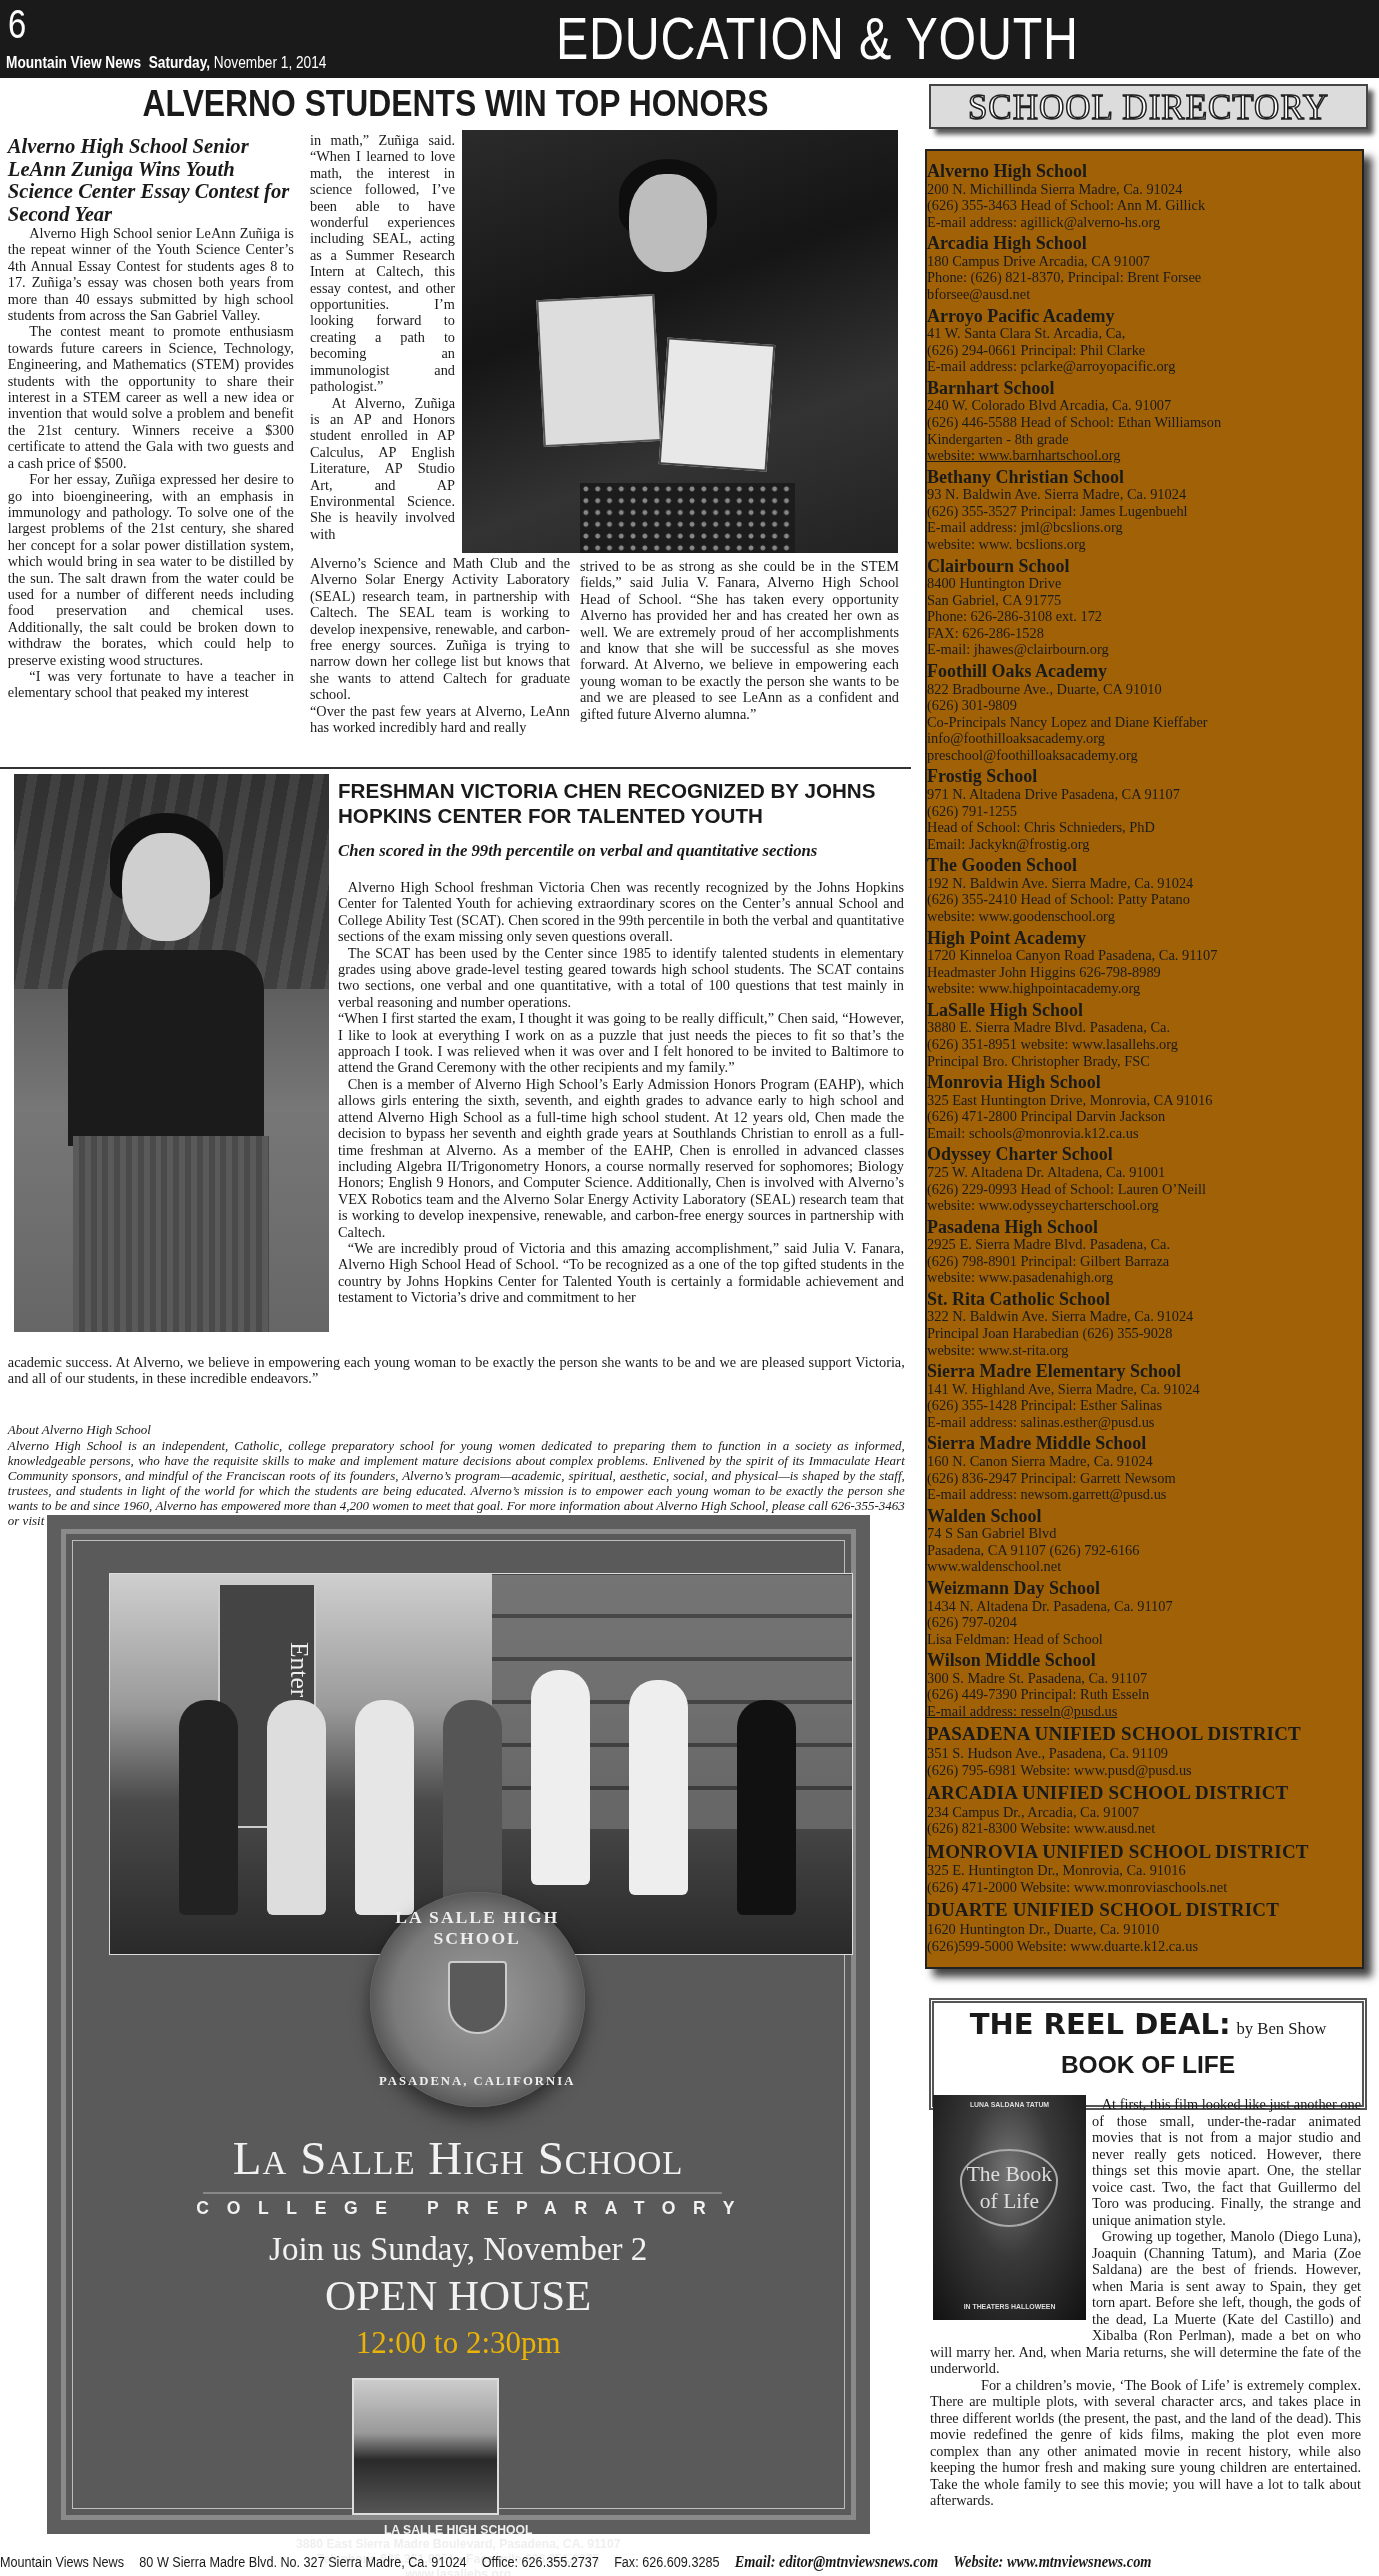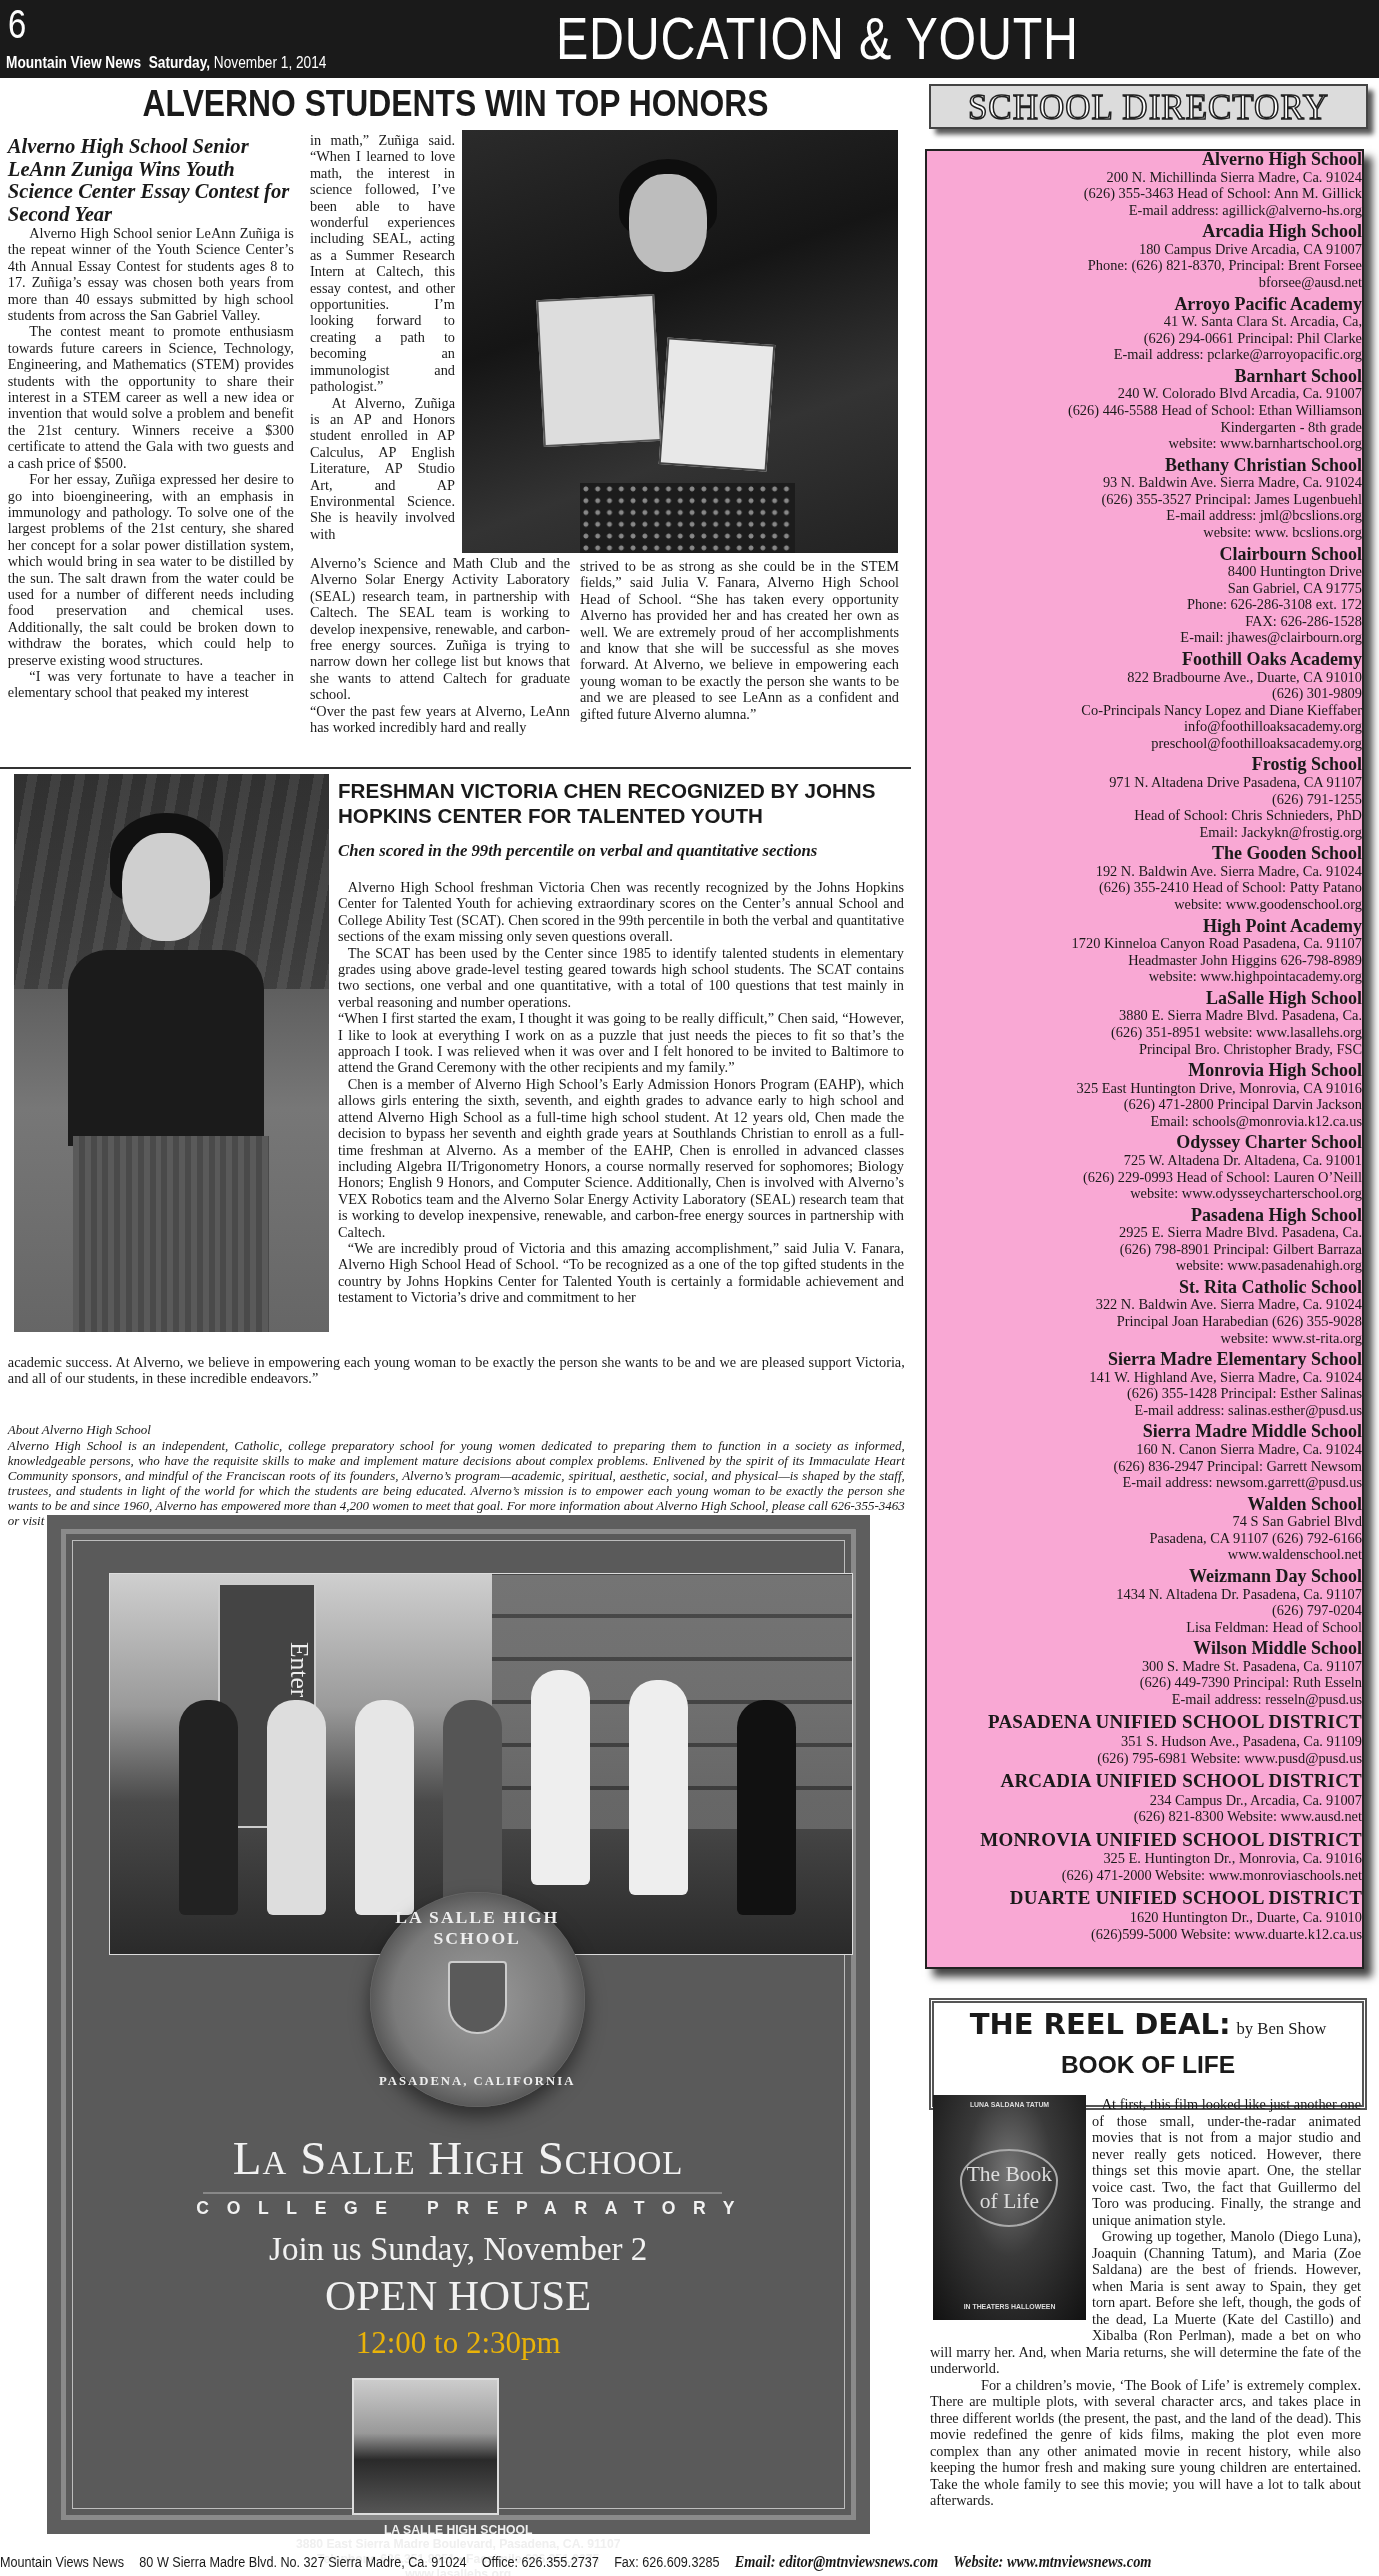--- a/index.html
+++ b/index.html
@@ -60,25 +60,25 @@
   .ad-rule { position: absolute; left: 137px; top: 658px; width: 519px; border-top: 2.9px solid #888; }
   .ad-prep { position: absolute; left: 0; top: 664px; width: 100%; text-align: center; color: #f2f2f2; font-family: "Liberation Sans", sans-serif; font-size: 17.6px; letter-spacing: 17.6px; font-weight: bold; padding-left: 32px; }
   .ad-join { position: absolute; left: 0; top: 697px; width: 100%; text-align: center; color: #f2f2f2; font-size: 33px; }
   .ad-open { position: absolute; left: 0; top: 737px; width: 100%; text-align: center; color: #f2f2f2; font-size: 43px; }
   .ad-time { position: absolute; left: 0; top: 791px; width: 100%; text-align: center; color: #eab308; font-size: 31px; }
   .ad-bldg { position: absolute; left: 286px; top: 844px; width: 147px; height: 137px; border: 2px solid #ddd; background: linear-gradient(180deg,#ccc 0%, #999 40%, #2a2a2a 60%, #555 100%); }
   .ad-addr { position: absolute; left: 0; top: 989px; width: 100%; text-align: center; color: #efefef; font-family: "Liberation Sans", sans-serif; font-weight: bold; font-size: 12.2px; line-height: 14.7px; }
 
   
   .dir-header { position: absolute; left: 929px; top: 84px; width: 439px; height: 45px; background: #dcdcdc; border: 2px solid #444; box-shadow: 5.9px 5.9px 4.9px #555; text-align: center; font-family: "Liberation Serif", serif; font-size: 35px; line-height: 43px; color: #fff; -webkit-text-stroke: 1.5px #222; letter-spacing: 1px; }
-  .dir-box { position: absolute; left: 925px; top: 149px; width: 439px; height: 1820px; background: #f9a8d4; border: 2px solid #222; box-shadow: 7.8px 7.8px 7.8px #444; text-align: right; padding-top: 0; }
+  .dir-box { position: absolute; left: 925px; top: 149px; width: 439px; height: 1820px; background: #a16207; border: 2px solid #222; box-shadow: 7.8px 7.8px 7.8px #444; text-align: left; padding-top: 12px; }
   .dir-entry { margin-bottom: 4.9px; }
   .dir-name { font-weight: bold; font-size: 18px; line-height: 17.6px; }
   .dir-line { font-size: 14.4px; line-height: 16.6px; }
-  .dir-line.link { }
+  .dir-line.link { text-decoration: underline; }
   .dir-district .dir-name { font-size: 19px; line-height: 20.6px; letter-spacing: 0.2px; }
   .dir-districts { margin-top: 0; }
 
   
   .reel-box { position: absolute; left: 929px; top: 1998px; width: 438px; height: 112px; border: 5.9px double #555; background: #fff; text-align: center; }
   .reel-title { font-family: "DejaVu Sans", sans-serif; font-weight: bold; font-size: 29px; line-height: 43px; margin-top: 0; }
   .reel-by { font-family: "Liberation Serif", serif; font-weight: normal; font-size: 16.7px; margin-left: 5.9px; }
   .reel-film { font-family: "Liberation Sans", sans-serif; font-weight: bold; font-size: 24.5px; line-height: 29px; }
   .poster { position: absolute; left: 933px; top: 2095px; width: 153px; height: 225px; background: radial-gradient(ellipse at 50% 35%, #777 0%, #3a3a3a 40%, #111 100%); color: #ddd; text-align: center; font-size: 7.8px; overflow: hidden; }
   .poster .credits { position: absolute; top: 5.9px; left: 0; width: 100%; font-family: "Liberation Sans", sans-serif; font-weight: bold; font-size: 6.9px; line-height: 8.8px; }

